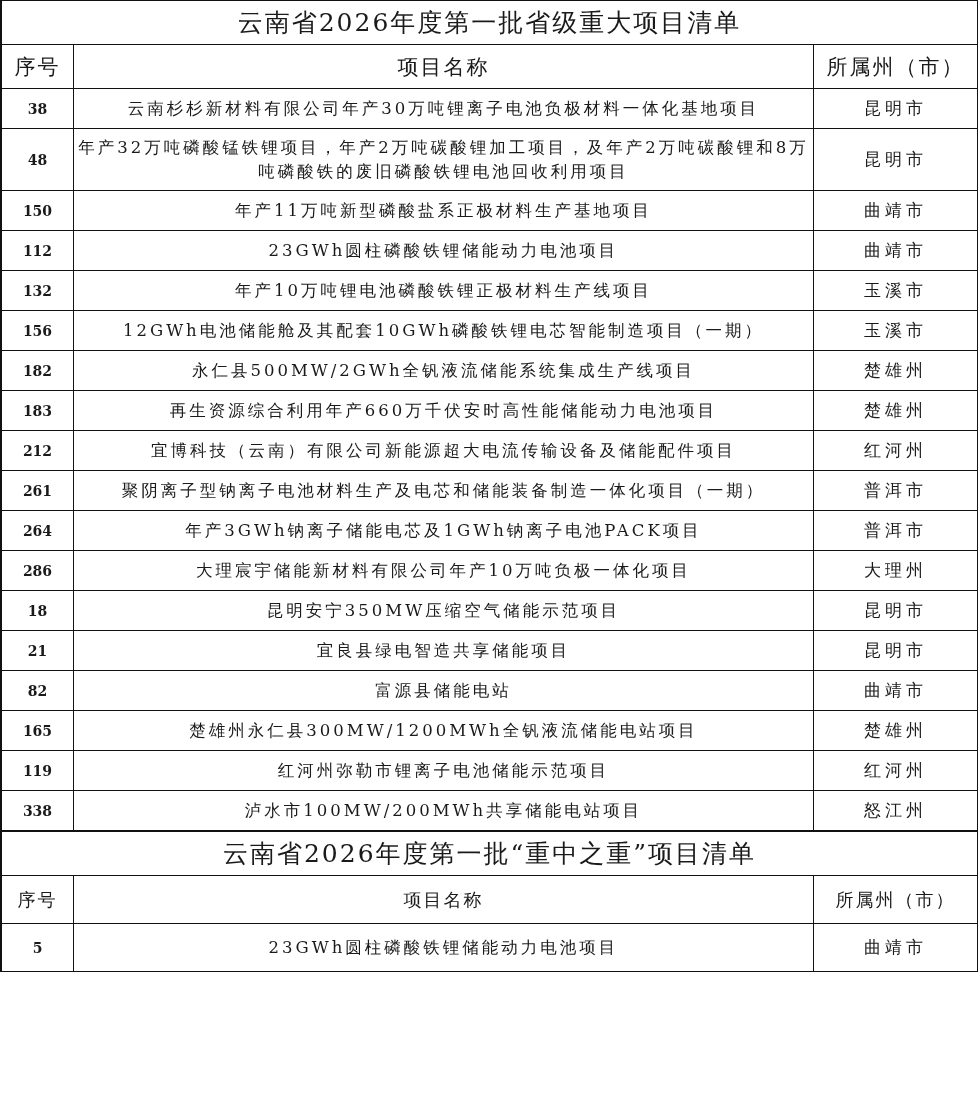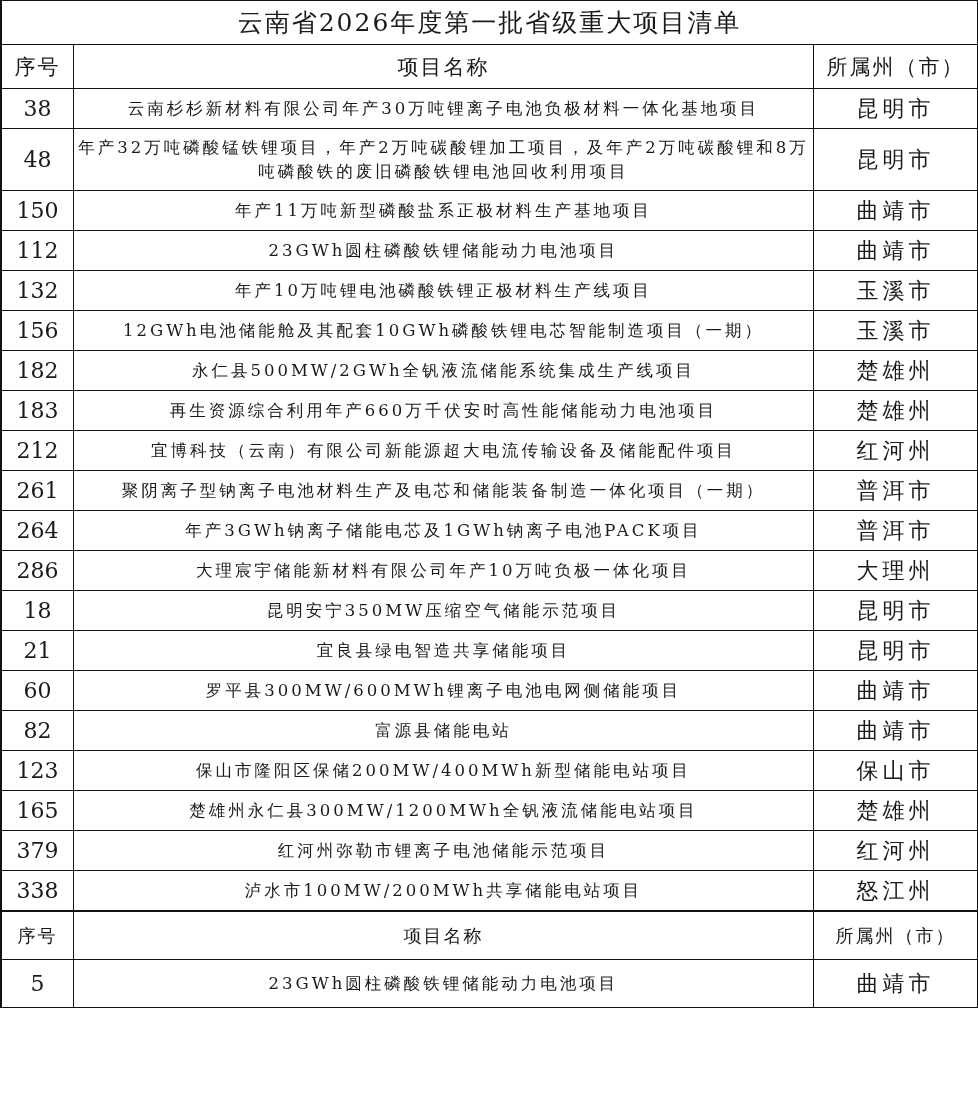--- a/index.html
+++ b/index.html
@@ -6,23 +6,23 @@
     body { width: 978px; height: 1093px; overflow: hidden; font-family: "DejaVu Serif", "Liberation Serif", serif; color: #1a1a1a; }
     .sheet { position: relative; width: 976px; border-left: 1.5px solid #111; border-right: 1.5px solid #111; }
     table { border-collapse: collapse; width: 976px; table-layout: fixed; padding-left: 41px; }
     td { border: 1.5px solid #111; text-align: center; vertical-align: middle; padding: 0 4px; letter-spacing: 3px; }
     col.c-seq { width: 72px; }
     col.c-name { width: 740px; }
     col.c-region { width: 164px; }
     .title { font-size: 25px; height: 43px; letter-spacing: 2px; }
     .hdr { font-size: 21px; height: 43px; letter-spacing: 2px; }
     .hdr2 { font-size: 18px; height: 47px; letter-spacing: 2px; }
-    .seq { font-size: 22px; letter-spacing: 0; }
+    .seq { font-size: 14px; letter-spacing: 0; font-weight: bold; }
     .name { font-size: 16.5px; line-height: 24px; }
-    .region { font-size: 22px; letter-spacing: 4px; }
+    .region { font-size: 17px; letter-spacing: 4px; }
     tr.row td { height: 39px; }
     tr.row.tall td { height: 61px; }
     tr.row.last td { height: 47px; }
     table.first tr:first-child td { border-top: 1.5px solid #111; }
   </style>
 </head>
 <body>
 
 <div class="sheet">
   <table class="first">
@@ -104,59 +104,52 @@
       <td class="seq">18</td>
       <td class="name">昆明安宁350MW压缩空气储能示范项目</td>
       <td class="region">昆明市</td>
     </tr>
     <tr class="row">
       <td class="seq">21</td>
       <td class="name">宜良县绿电智造共享储能项目</td>
       <td class="region">昆明市</td>
     </tr>
     <tr class="row">
-      <td class="seq">60</td>
-      <td class="name">罗平县300MW/600MWh锂离子电池电网侧储能项目</td>
-      <td class="region">曲靖市</td>
-    </tr>
-    <tr class="row">
       <td class="seq">82</td>
       <td class="name">富源县储能电站</td>
       <td class="region">曲靖市</td>
-    </tr>
-    <tr class="row">
-      <td class="seq">123</td>
-      <td class="name">保山市隆阳区保储200MW/400MWh新型储能电站项目</td>
-      <td class="region">保山市</td>
     </tr>
     <tr class="row">
       <td class="seq">165</td>
       <td class="name">楚雄州永仁县300MW/1200MWh全钒液流储能电站项目</td>
       <td class="region">楚雄州</td>
     </tr>
     <tr class="row">
-      <td class="seq">379</td>
+      <td class="seq">119</td>
       <td class="name">红河州弥勒市锂离子电池储能示范项目</td>
       <td class="region">红河州</td>
     </tr>
     <tr class="row">
       <td class="seq">338</td>
       <td class="name">泸水市100MW/200MWh共享储能电站项目</td>
       <td class="region">怒江州</td>
     </tr>
   </tbody>
     </table>
 
   <table>
     <colgroup>
         <col class="c-seq">
         <col class="c-name">
         <col class="c-region">
       </colgroup>
     <tbody>
+        <tr>
+      <td colspan="3" class="title">云南省2026年度第一批“重中之重”项目清单</td>
+    </tr>
     <tr>
       <td class="hdr2">序号</td>
       <td class="hdr2">项目名称</td>
       <td class="hdr2">所属州（市）</td>
     </tr>
     <tr class="row last">
       <td class="seq">5</td>
       <td class="name">23GWh圆柱磷酸铁锂储能动力电池项目</td>
       <td class="region">曲靖市</td>
     </tr>

